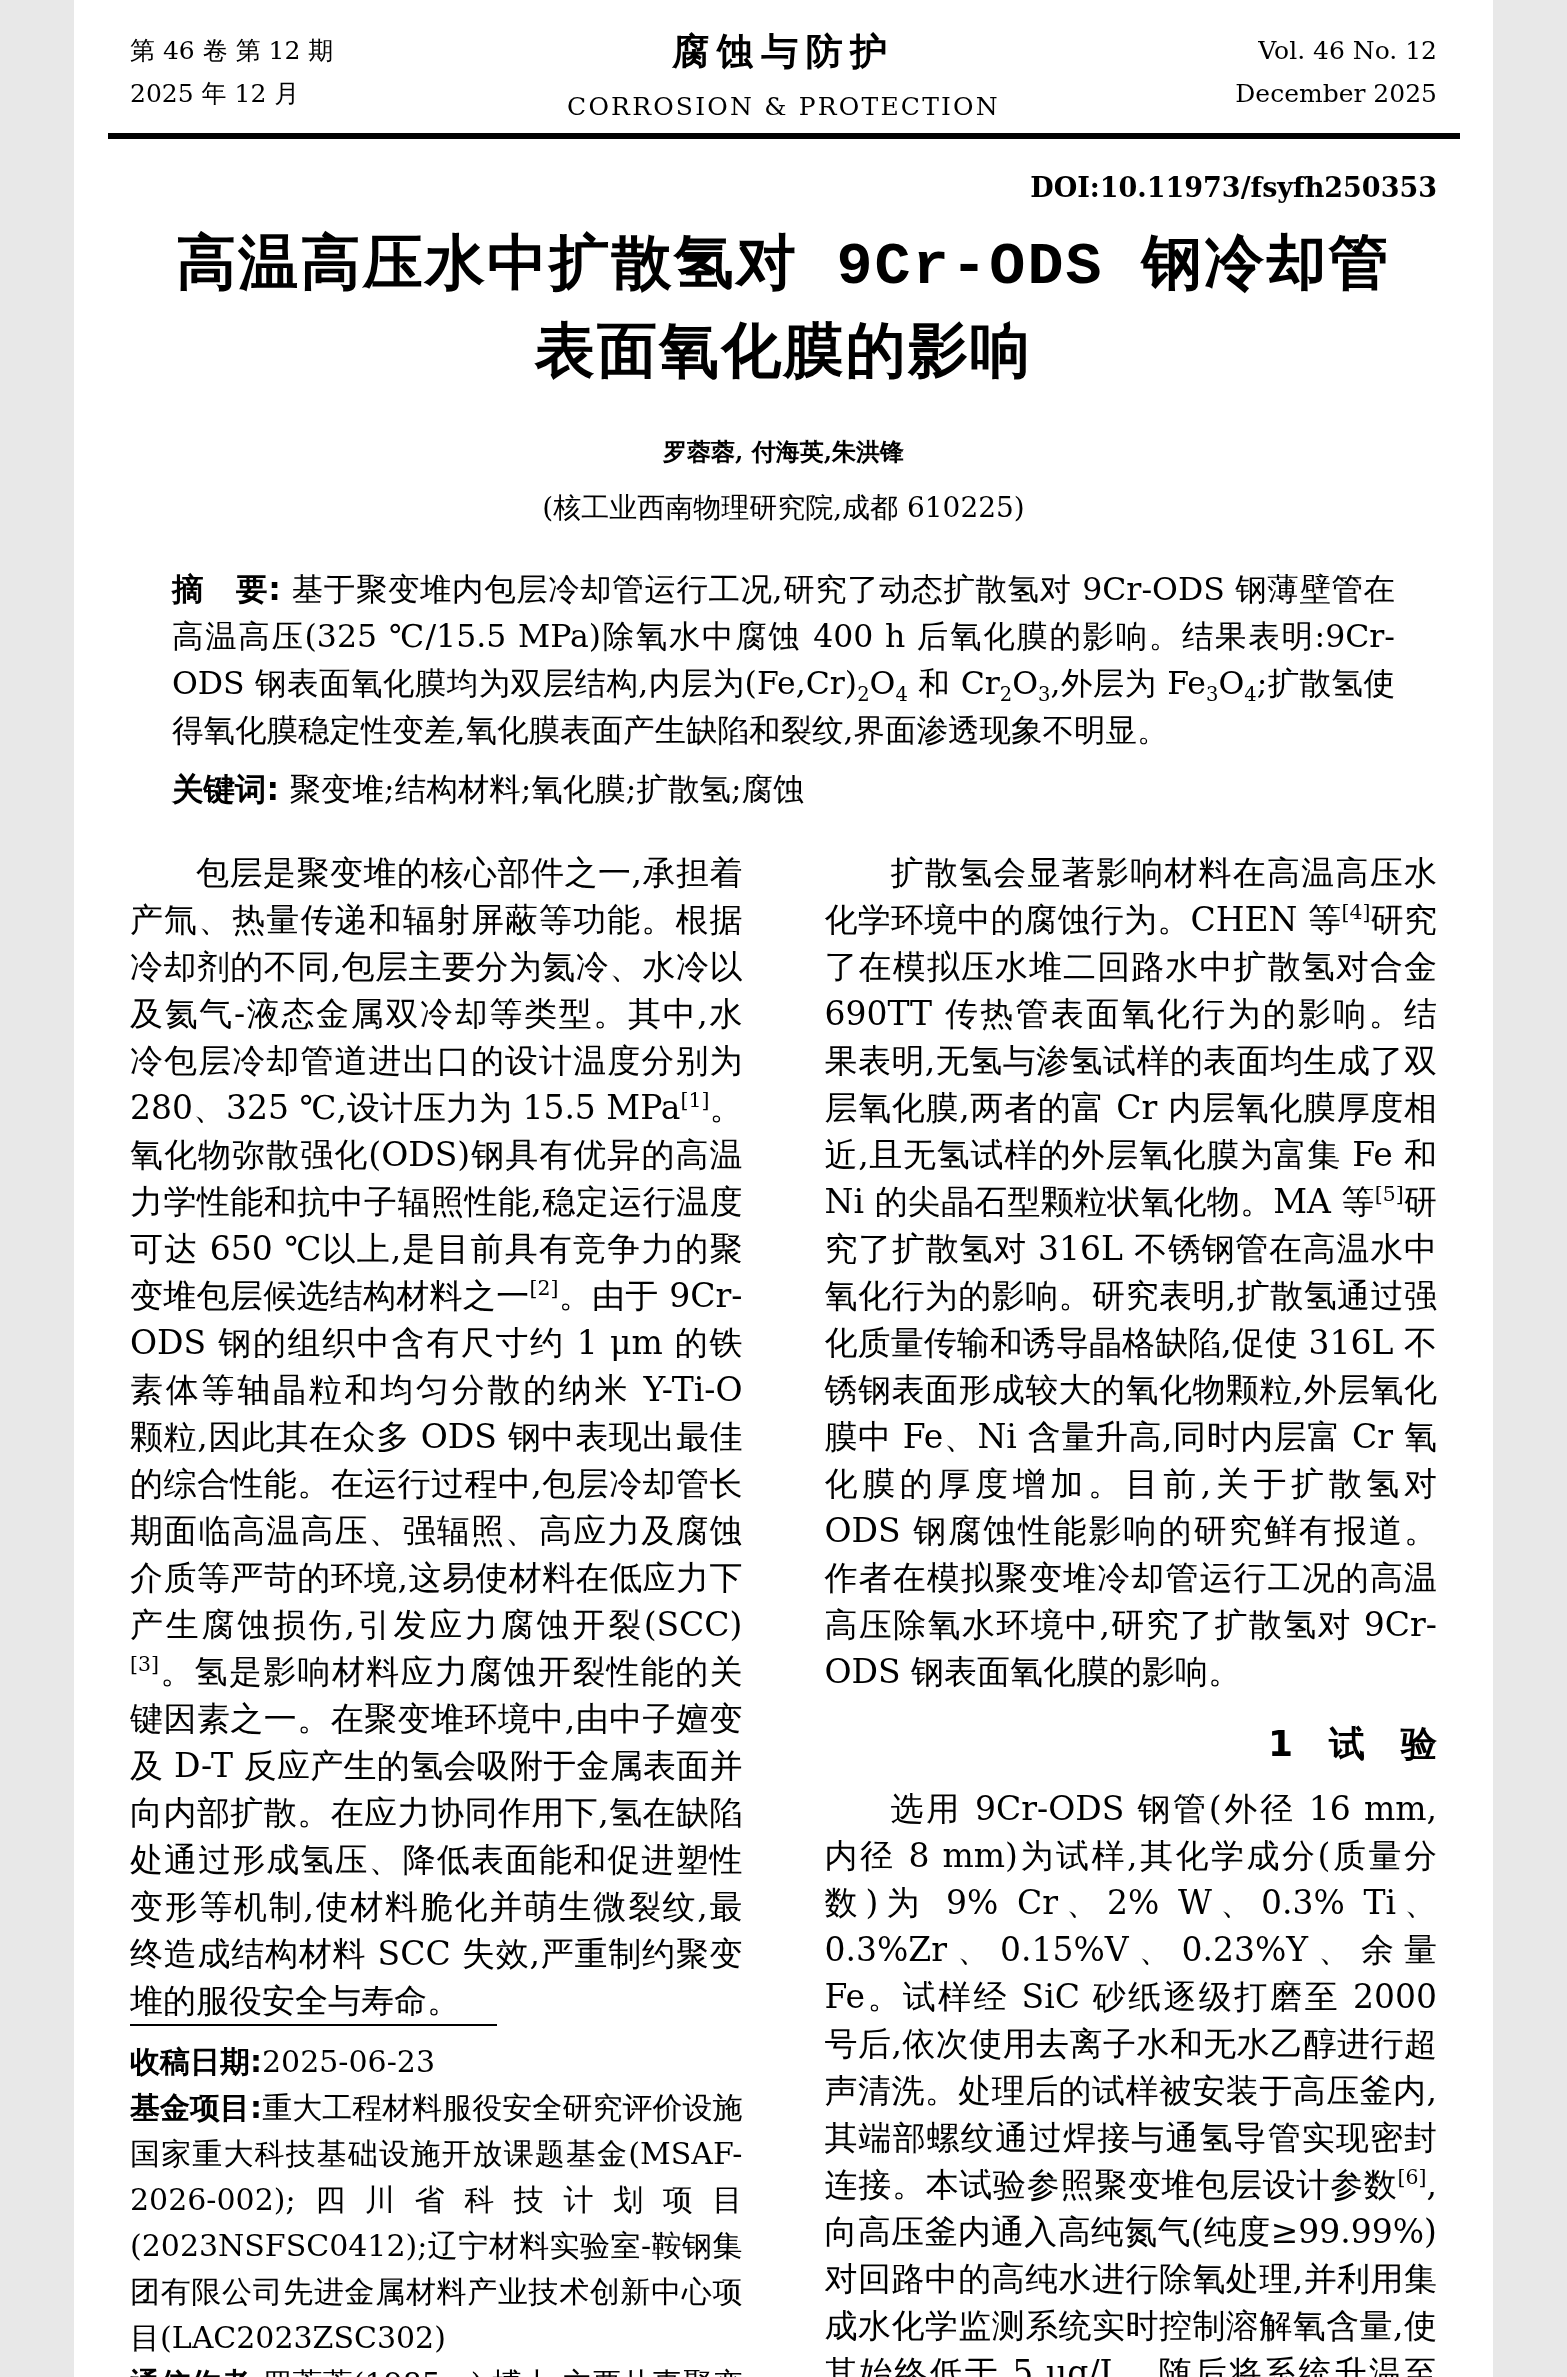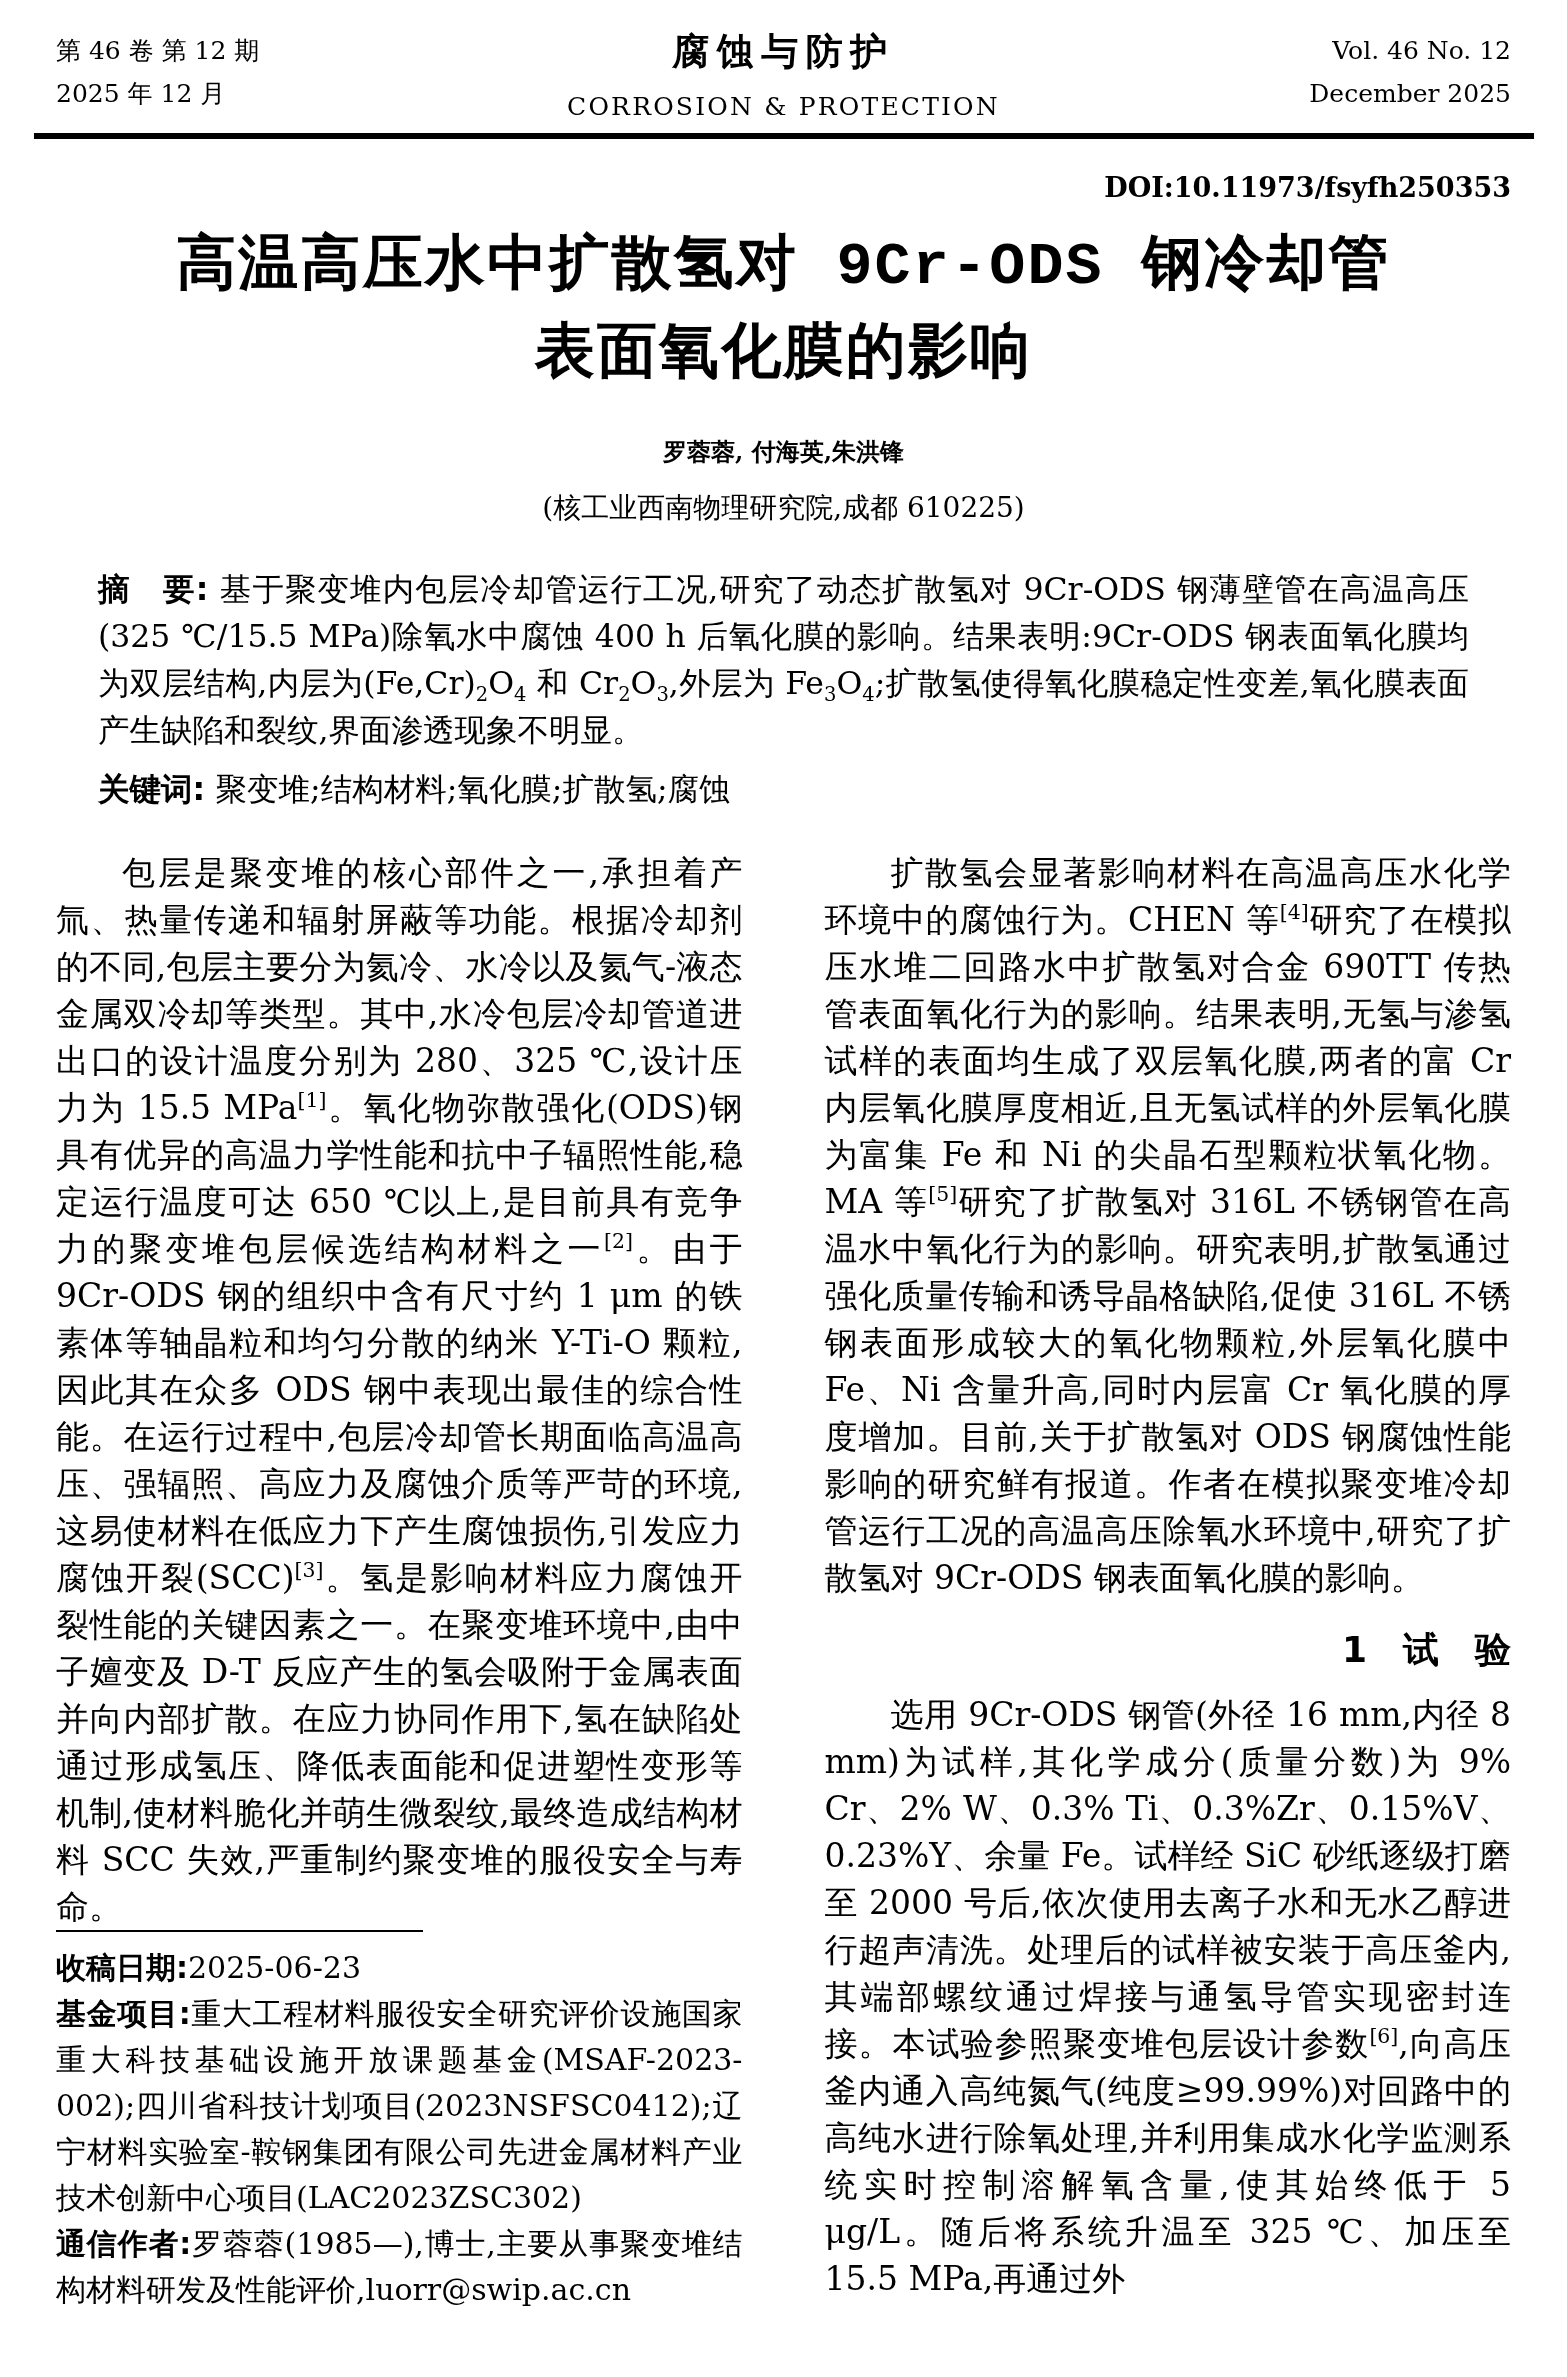--- a/index.html
+++ b/index.html
@@ -1,17 +1,17 @@
 <!DOCTYPE html>
 <html style="font-size:12px"><head>
 <meta charset="utf-8">
 <style>
   html,body { margin:0; padding:0; background:#e8e8e8; }
   .page {
-    position:relative; width:1567px; height:2377px; box-sizing:border-box;
+    position:relative; width:1419px; height:2377px; box-sizing:border-box;
     margin:0 auto; background:#ffffff; color:#000;
     font-family:"DejaVu Serif","Liberation Serif",serif;
     padding:28.5px 56px 0 56px; overflow:hidden;
   }
   
   .header { display:grid; grid-template-columns:1fr auto 1fr; align-items:start; }
   .hdr-left  { text-align:left;  font-size:25px; line-height:43px; }
   .hdr-right { text-align:right; font-size:25px; line-height:43px; }
   .hdr-center{ text-align:center; }
   .journal-cn { font-family:"DejaVu Sans","Liberation Sans",sans-serif; font-weight:700;
@@ -83,21 +83,21 @@
   </div>
 
   <div class="columns">
 
     <div class="col">
       <p>包层是聚变堆的核心部件之一,承担着产氚、热量传递和辐射屏蔽等功能。根据冷却剂的不同,包层主要分为氦冷、水冷以及氦气-液态金属双冷却等类型。其中,水冷包层冷却管道进出口的设计温度分别为 280、325 ℃,设计压力为 15.5 MPa<sup>[1]</sup>。氧化物弥散强化(ODS)钢具有优异的高温力学性能和抗中子辐照性能,稳定运行温度可达 650 ℃以上,是目前具有竞争力的聚变堆包层候选结构材料之一<sup>[2]</sup>。由于 9Cr-ODS 钢的组织中含有尺寸约 1 μm 的铁素体等轴晶粒和均匀分散的纳米 Y-Ti-O 颗粒,因此其在众多 ODS 钢中表现出最佳的综合性能。在运行过程中,包层冷却管长期面临高温高压、强辐照、高应力及腐蚀介质等严苛的环境,这易使材料在低应力下产生腐蚀损伤,引发应力腐蚀开裂(SCC)<sup>[3]</sup>。氢是影响材料应力腐蚀开裂性能的关键因素之一。在聚变堆环境中,由中子嬗变及 D-T 反应产生的氢会吸附于金属表面并向内部扩散。在应力协同作用下,氢在缺陷处通过形成氢压、降低表面能和促进塑性变形等机制,使材料脆化并萌生微裂纹,最终造成结构材料 SCC 失效,严重制约聚变堆的服役安全与寿命。</p>
 
       <div class="footnote">
         <div class="fn-rule"></div>
         <p><span class="label-bold">收稿日期:</span><span>2025-06-23</span></p>
-        <p><span class="label-bold">基金项目:</span><span>重大工程材料服役安全研究评价设施国家重大科技基础设施开放课题基金(MSAF-2023-002);四川省科技计划项目(2023NSFSC0412);辽宁材料实验室-鞍钢集团有限公司先进金属材料产业技术创新中心项目(LAC2023ZSC302)</span></p>
+        <p><span class="label-bold">基金项目:</span><span>重大工程材料服役安全研究评价设施国家重大科技基础设施开放课题基金(MSAF-2026-002);四川省科技计划项目(2023NSFSC0412);辽宁材料实验室-鞍钢集团有限公司先进金属材料产业技术创新中心项目(LAC2023ZSC302)</span></p>
         <p><span class="label-bold">通信作者:</span><span>罗蓉蓉(1985—),博士,主要从事聚变堆结构材料研发及性能评价,luorr@swip.ac.cn</span></p>
       </div>
 
     </div>
 
     <div class="col">
       <p>扩散氢会显著影响材料在高温高压水化学环境中的腐蚀行为。CHEN 等<sup>[4]</sup>研究了在模拟压水堆二回路水中扩散氢对合金 690TT 传热管表面氧化行为的影响。结果表明,无氢与渗氢试样的表面均生成了双层氧化膜,两者的富 Cr 内层氧化膜厚度相近,且无氢试样的外层氧化膜为富集 Fe 和 Ni 的尖晶石型颗粒状氧化物。MA 等<sup>[5]</sup>研究了扩散氢对 316L 不锈钢管在高温水中氧化行为的影响。研究表明,扩散氢通过强化质量传输和诱导晶格缺陷,促使 316L 不锈钢表面形成较大的氧化物颗粒,外层氧化膜中 Fe、Ni 含量升高,同时内层富 Cr 氧化膜的厚度增加。目前,关于扩散氢对 ODS 钢腐蚀性能影响的研究鲜有报道。作者在模拟聚变堆冷却管运行工况的高温高压除氧水环境中,研究了扩散氢对 9Cr-ODS 钢表面氧化膜的影响。</p>
       <h2 class="section-heading">1　试　验</h2>
       <p>选用 9Cr-ODS 钢管(外径 16 mm,内径 8 mm)为试样,其化学成分(质量分数)为 9% Cr、2% W、0.3% Ti、0.3%Zr、0.15%V、0.23%Y、余量 Fe。试样经 SiC 砂纸逐级打磨至 2000 号后,依次使用去离子水和无水乙醇进行超声清洗。处理后的试样被安装于高压釜内,其端部螺纹通过焊接与通氢导管实现密封连接。本试验参照聚变堆包层设计参数<sup>[6]</sup>,向高压釜内通入高纯氮气(纯度≥99.99%)对回路中的高纯水进行除氧处理,并利用集成水化学监测系统实时控制溶解氧含量,使其始终低于 5 μg/L。随后将系统升温至 325 ℃、加压至 15.5 MPa,再通过外</p>
     </div>

